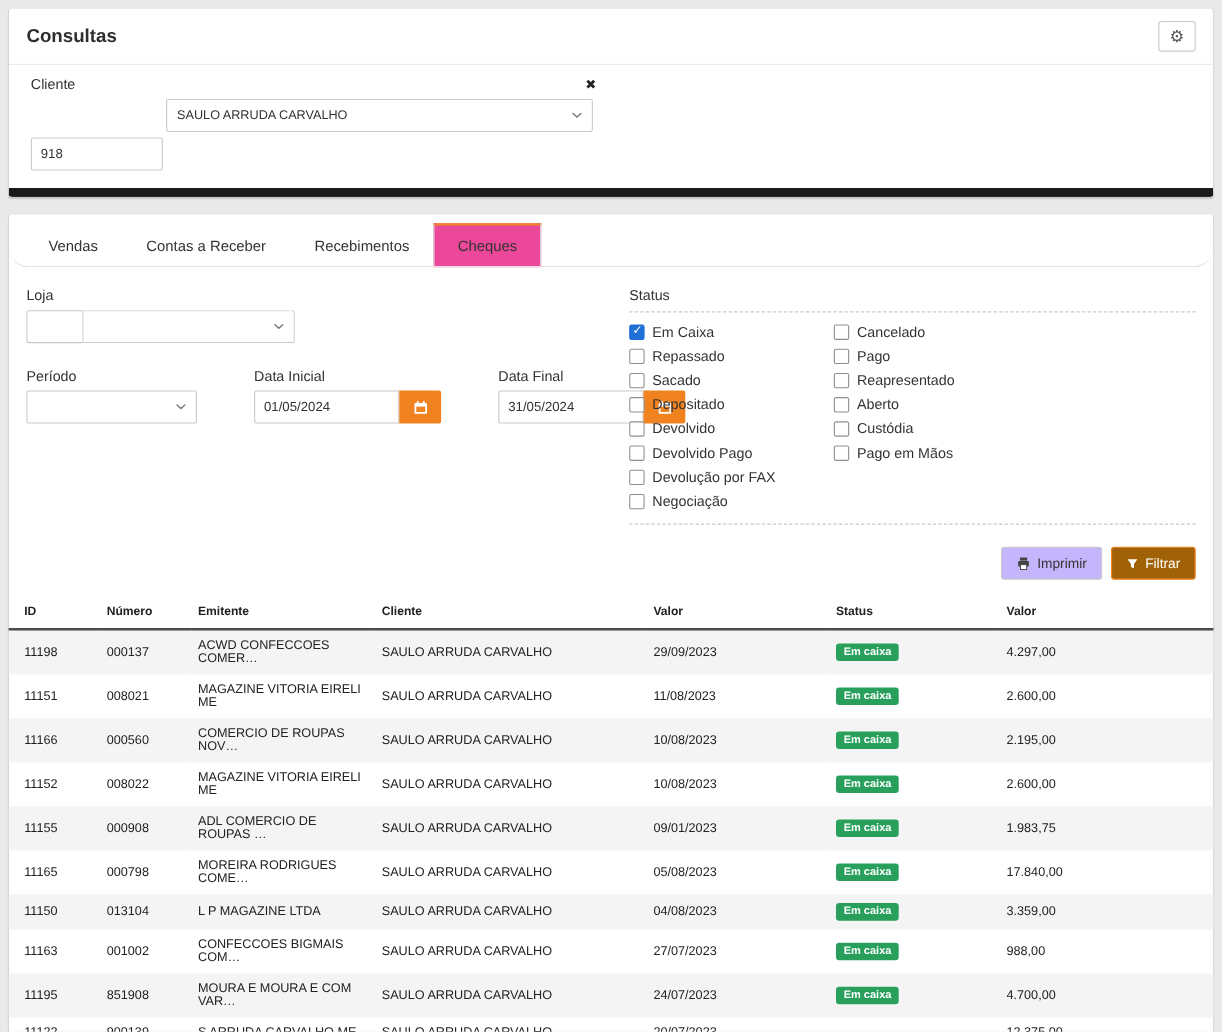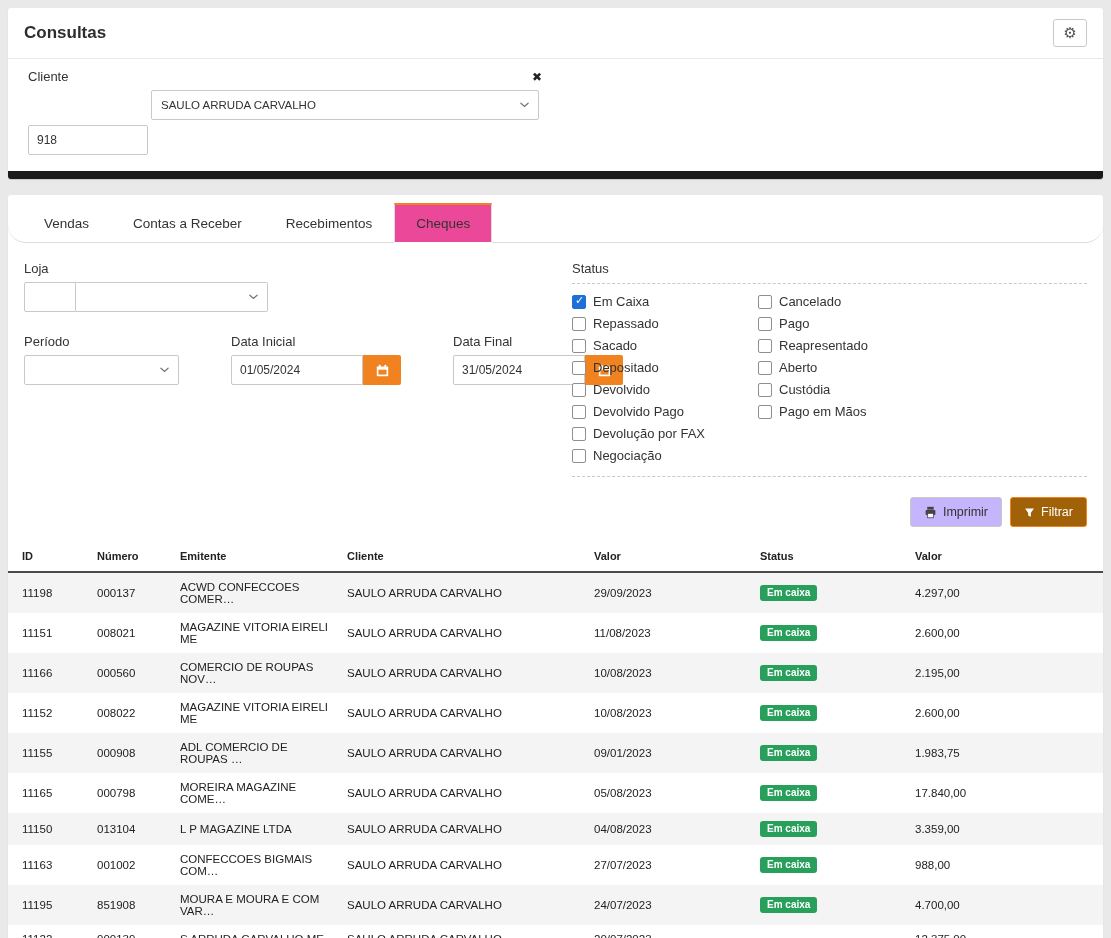--- a/index.html
+++ b/index.html
@@ -352,21 +352,21 @@
             <td>09/01/2023</td>
             <td>
               <span class="badge">Em caixa</span>
             </td>
             <td>1.983,75</td>
           </tr>
 
           <tr>
             <td>11165</td>
             <td>000798</td>
-            <td>MOREIRA MAGAZINE COME…</td>
+            <td>MOREIRA RODRIGUES COME…</td>
             <td>SAULO ARRUDA CARVALHO</td>
             <td>05/08/2023</td>
             <td>
               <span class="badge">Em caixa</span>
             </td>
             <td>17.840,00</td>
           </tr>
 
           <tr>
             <td>11150</td>

